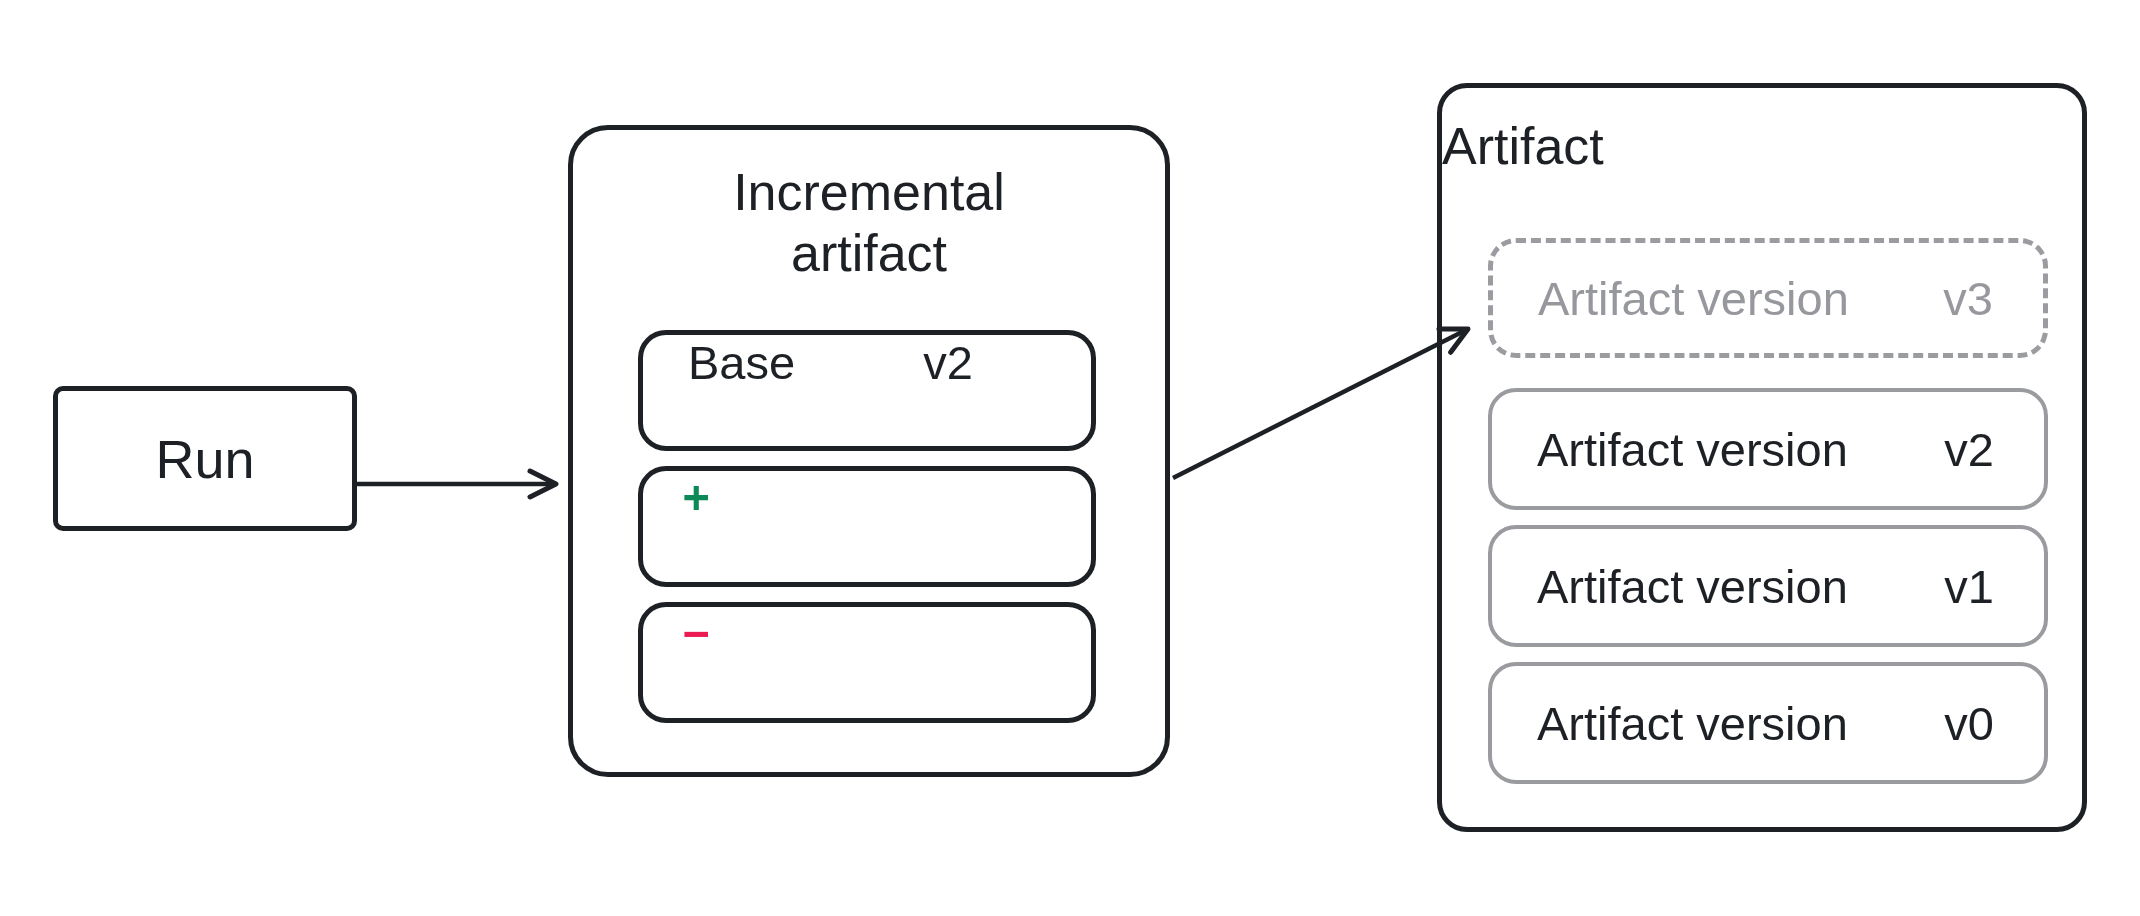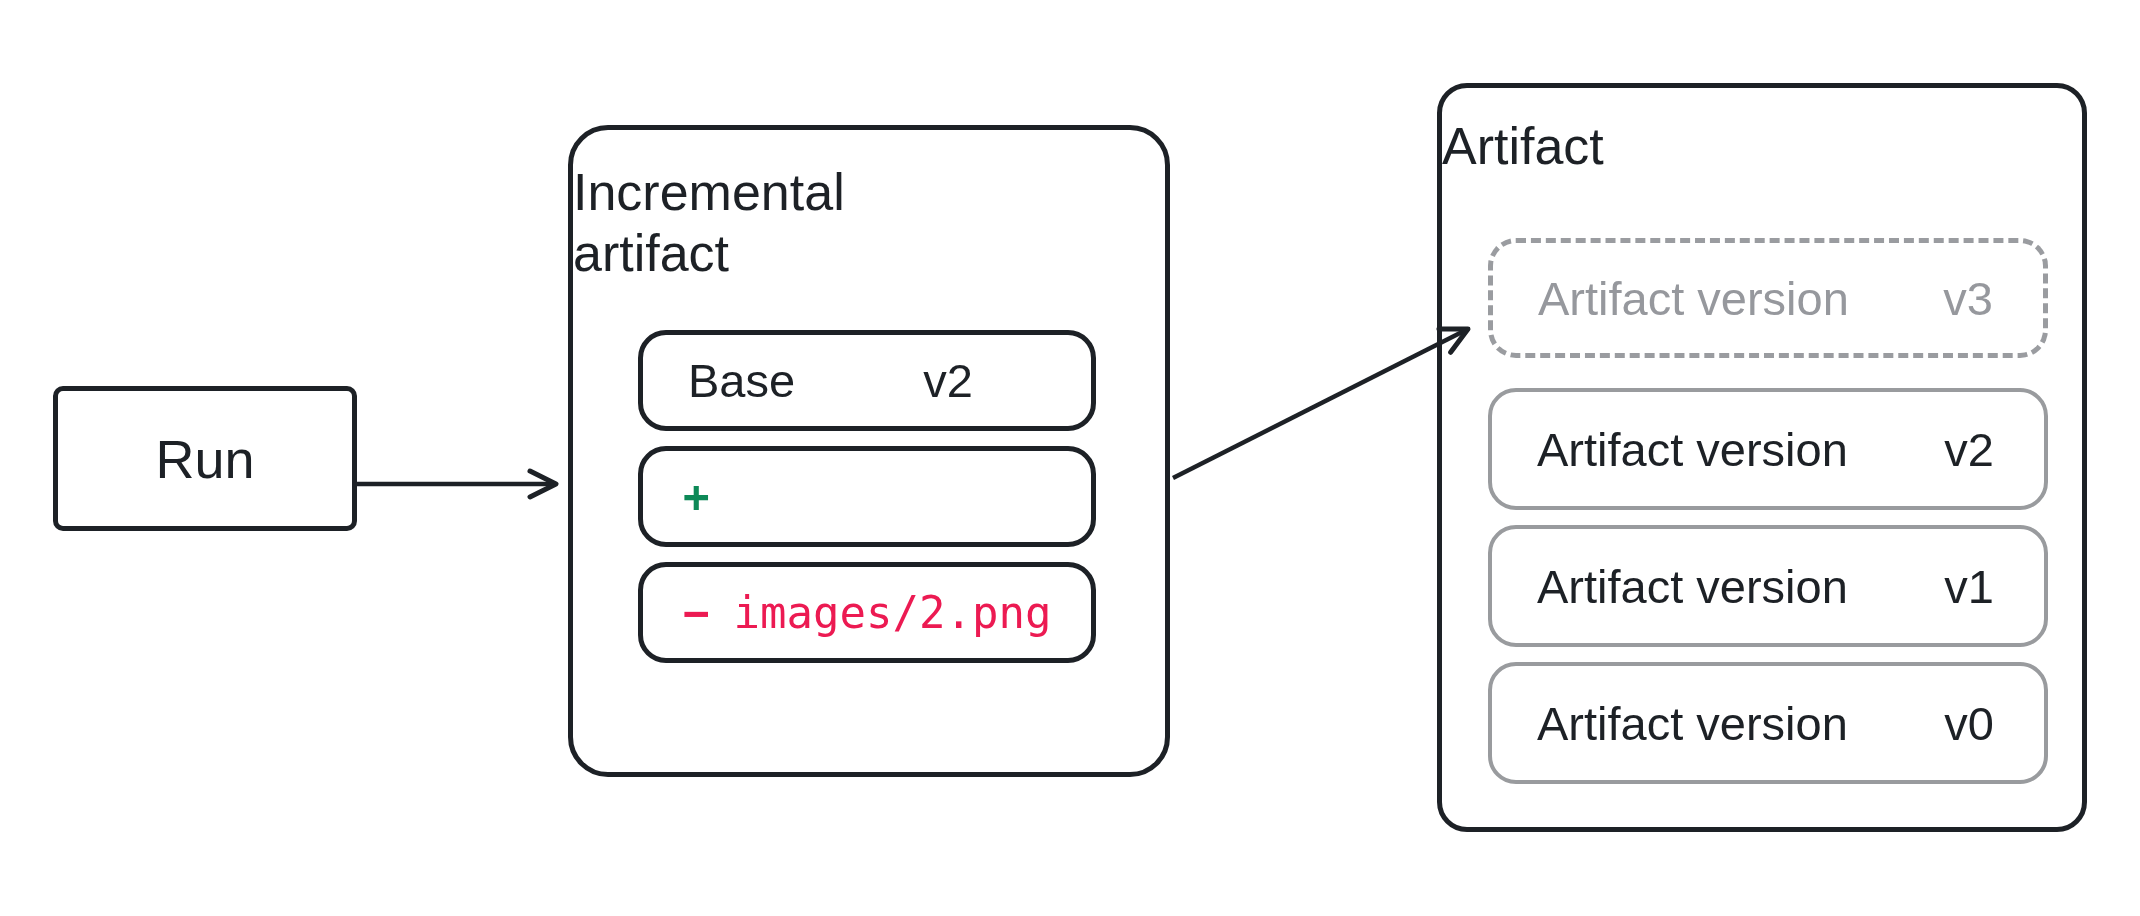--- a/index.html
+++ b/index.html
@@ -32,40 +32,41 @@
   }
   
   .inc-node {
     left: 568px; top: 125px;
     width: 602px; height: 652px;
     border-radius: 40px;
   }
   .inc-title {
     position: absolute;
     top: 32px; left: 0; right: 0;
+    text-align: center;
     font-size: 52px;
     line-height: 1.17;
   }
   .inc-title .wrap-limit {
     display: inline-block;
     max-width: 430px;
   }
   .inc-rows {
     position: absolute;
     left: 65px; top: 200px;
     width: 458px;
   }
   .inc-row {
     box-sizing: border-box;
-    width: 458px; height: 101px;
+    width: 458px; height: 121px;
     margin-bottom: 15px;
     border: 5px solid #1d2126;
     border-radius: 28px;
     background: #ffffff;
-    display: flex; align-items: center;
+    display: flex; 
   }
   .base-row {
     justify-content: space-between;
     padding: 0 118px 0 45px;
     font-size: 47px;
   }
   .diff-row {
     padding: 0 30px 0 40px;
     font-family: "DejaVu Sans Mono", "Liberation Mono", monospace;
     font-size: 44px;
@@ -131,21 +132,20 @@
     <div class="inc-rows">
       <div class="inc-row base-row">
         <span>Base</span>
         <span>v2</span>
       </div>
       <div class="inc-row diff-row diff-add">
         <span class="diff-op">+</span>
       </div>
       <div class="inc-row diff-row diff-remove">
         <span class="diff-op">−</span>
-        <span>images/2.png</span>
       </div>
     </div>
   </div>
 
   <div class="node art-node">
     <div class="art-title">
       <span>Artifact</span>
     </div>
     <div class="art-rows">
       <div class="art-row pending">

